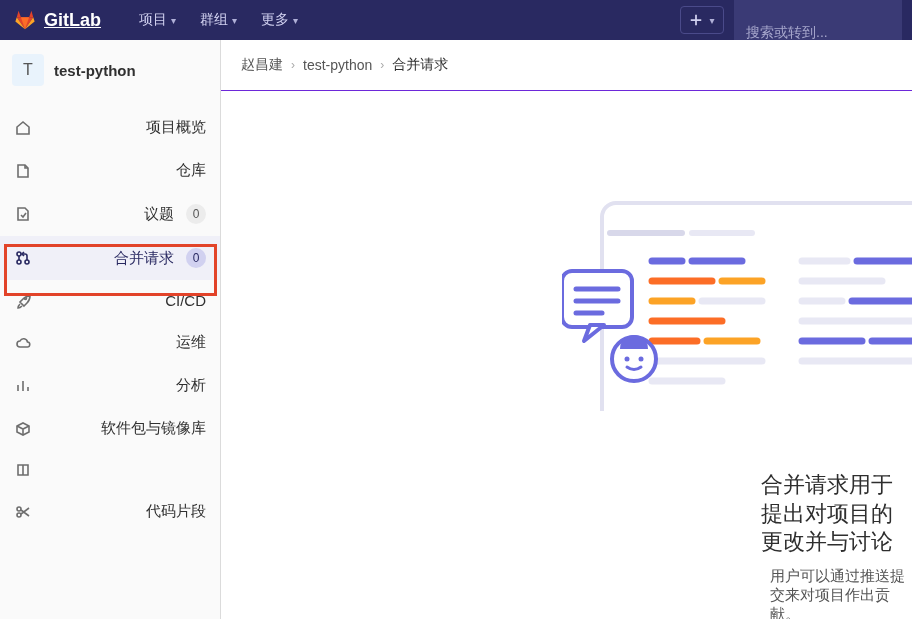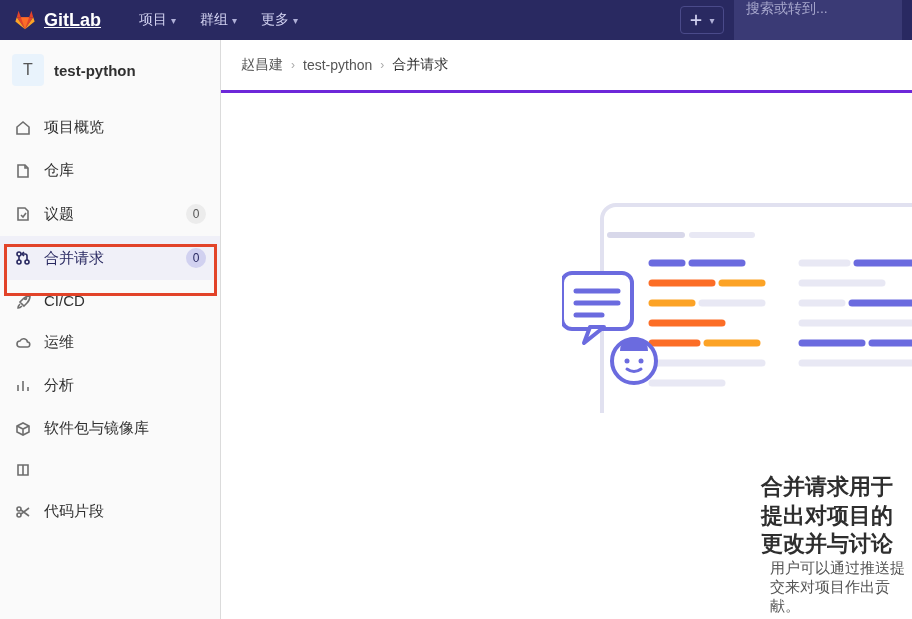--- a/index.html
+++ b/index.html
@@ -32,21 +32,21 @@
     color: #d1d1f0; font-size: 14px; padding: 6px 10px; cursor: pointer; text-align: center;
   }
   .chev { font-size: 10px; color: #b0b0d8; }
   .plus-btn {
     display: flex; align-items: center; justify-content: center; gap: 6px;
     width: 44px; height: 28px; border: 1px solid #4a4a8a; border-radius: 4px;
     color: #d1d1f0; cursor: pointer;
   }
   .search-box {
     width: 168px; height: 40px; background: #3a3a75;
-    display: flex; align-items: flex-start; padding: 0 12px;
+    display: flex; align-items: flex-end; padding: 0 12px;
     color: #a7a7cc;
   }
   .search-box input {
     background: transparent; border: none; outline: none; color: #fff;
     font-size: 14px; width: 100%;
   }
   .search-box input::placeholder { color: #a7a7cc; }
 
   
   .layout { display: flex; height: calc(100% - 40px); }
@@ -65,20 +65,21 @@
     display: flex; align-items: center; justify-content: center;
     font-size: 16px; border-radius: 4px;
   }
   .project-name { font-weight: 600; font-size: 15px; color: #303030; }
 
   .side-list { list-style: none; padding-top: 2px; }
   .side-item {
     display: flex; align-items: center; gap: 12px;
     padding: 12px 14px 12px 14px; color: #303030; cursor: pointer;
     font-size: 15px;
+    text-align: right;
   }
   .side-item .icon { width: 18px; display: flex; align-items: center; justify-content: center; }
   .side-item .icon svg { width: 16px; height: 16px; stroke: #6e6e6e; fill: none; stroke-width: 1.6; }
   .side-item .label { flex: 1; }
   .badge {
     background: #ececec; color: #555; border-radius: 10px;
     min-width: 20px; height: 20px; display: inline-flex;
     align-items: center; justify-content: center; font-size: 12px; padding: 0 6px;
   }
   .side-item.active {
@@ -90,21 +91,21 @@
     position: absolute;
     left: 4px; top: 244px; width: 213px; height: 52px;
     border: 3px solid #e24329; pointer-events: none;
   }
 
   
   .main { flex: 1; position: relative; overflow: hidden; }
   .breadcrumb {
     display: flex; align-items: center; gap: 8px;
     padding: 16px 20px; font-size: 14px; color: #666;
-    border-bottom: 3px solid #6d28d9;
+    border-bottom: 1px solid #6d28d9;
   }
   .breadcrumb .bc-item { color: #555; cursor: pointer; }
   .breadcrumb .bc-item.current { color: #303030; font-weight: 400; }
   .bc-sep { font-size: 12px; color: #aaa; }
 
   .content {
     padding: 40px 0 0 0;
     position: relative;
     height: calc(100% - 54px);
   }
@@ -112,21 +113,21 @@
   .illus-wrap {
     position: absolute;
     top: 100px; right: 0; width: 350px; height: 220px;
     overflow: hidden;
   }
 
   .empty-text {
     position: absolute;
     left: 540px; right: 0; top: 380px;
   }
-  .empty-title { font-size: 22px; font-weight: 700; color: #2e2e2e; line-height: 1.3; }
+  .empty-title { font-size: 22px; font-weight: 400; color: #2e2e2e; line-height: 1.3; margin-bottom: 10px; }
   .empty-desc { font-size: 15px; color: #555; margin-bottom: 24px; margin-left: 9px; }
 
   
   .illus-svg line.solid { stroke-width: 7; stroke-linecap: round; }
 </style>
 </head>
 <body>
 
 <div class="navbar">
   <div class="navbar-left">

